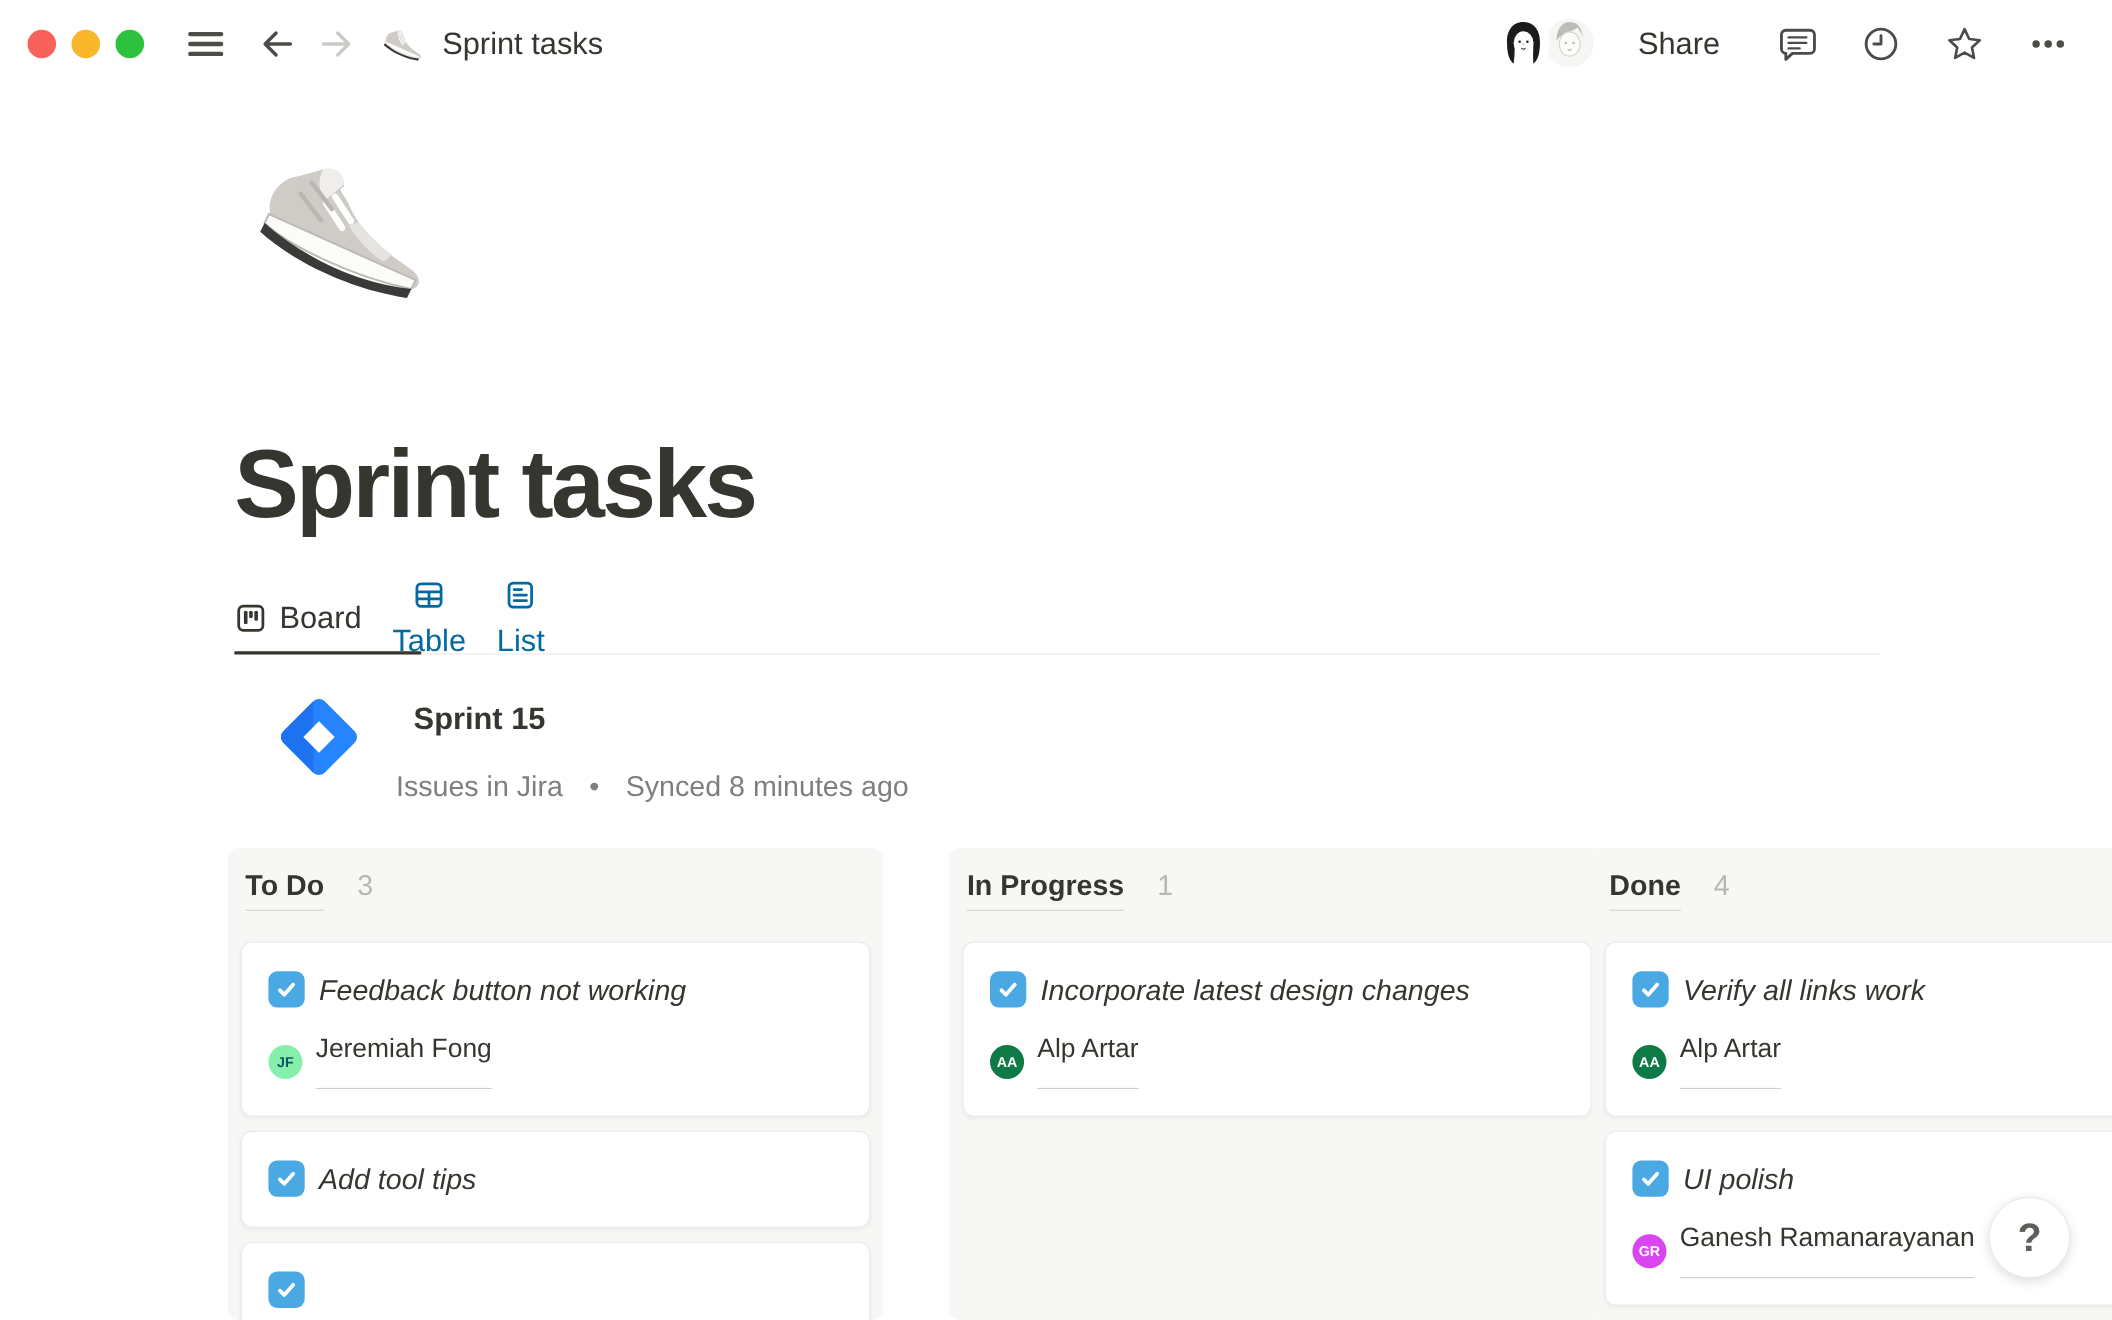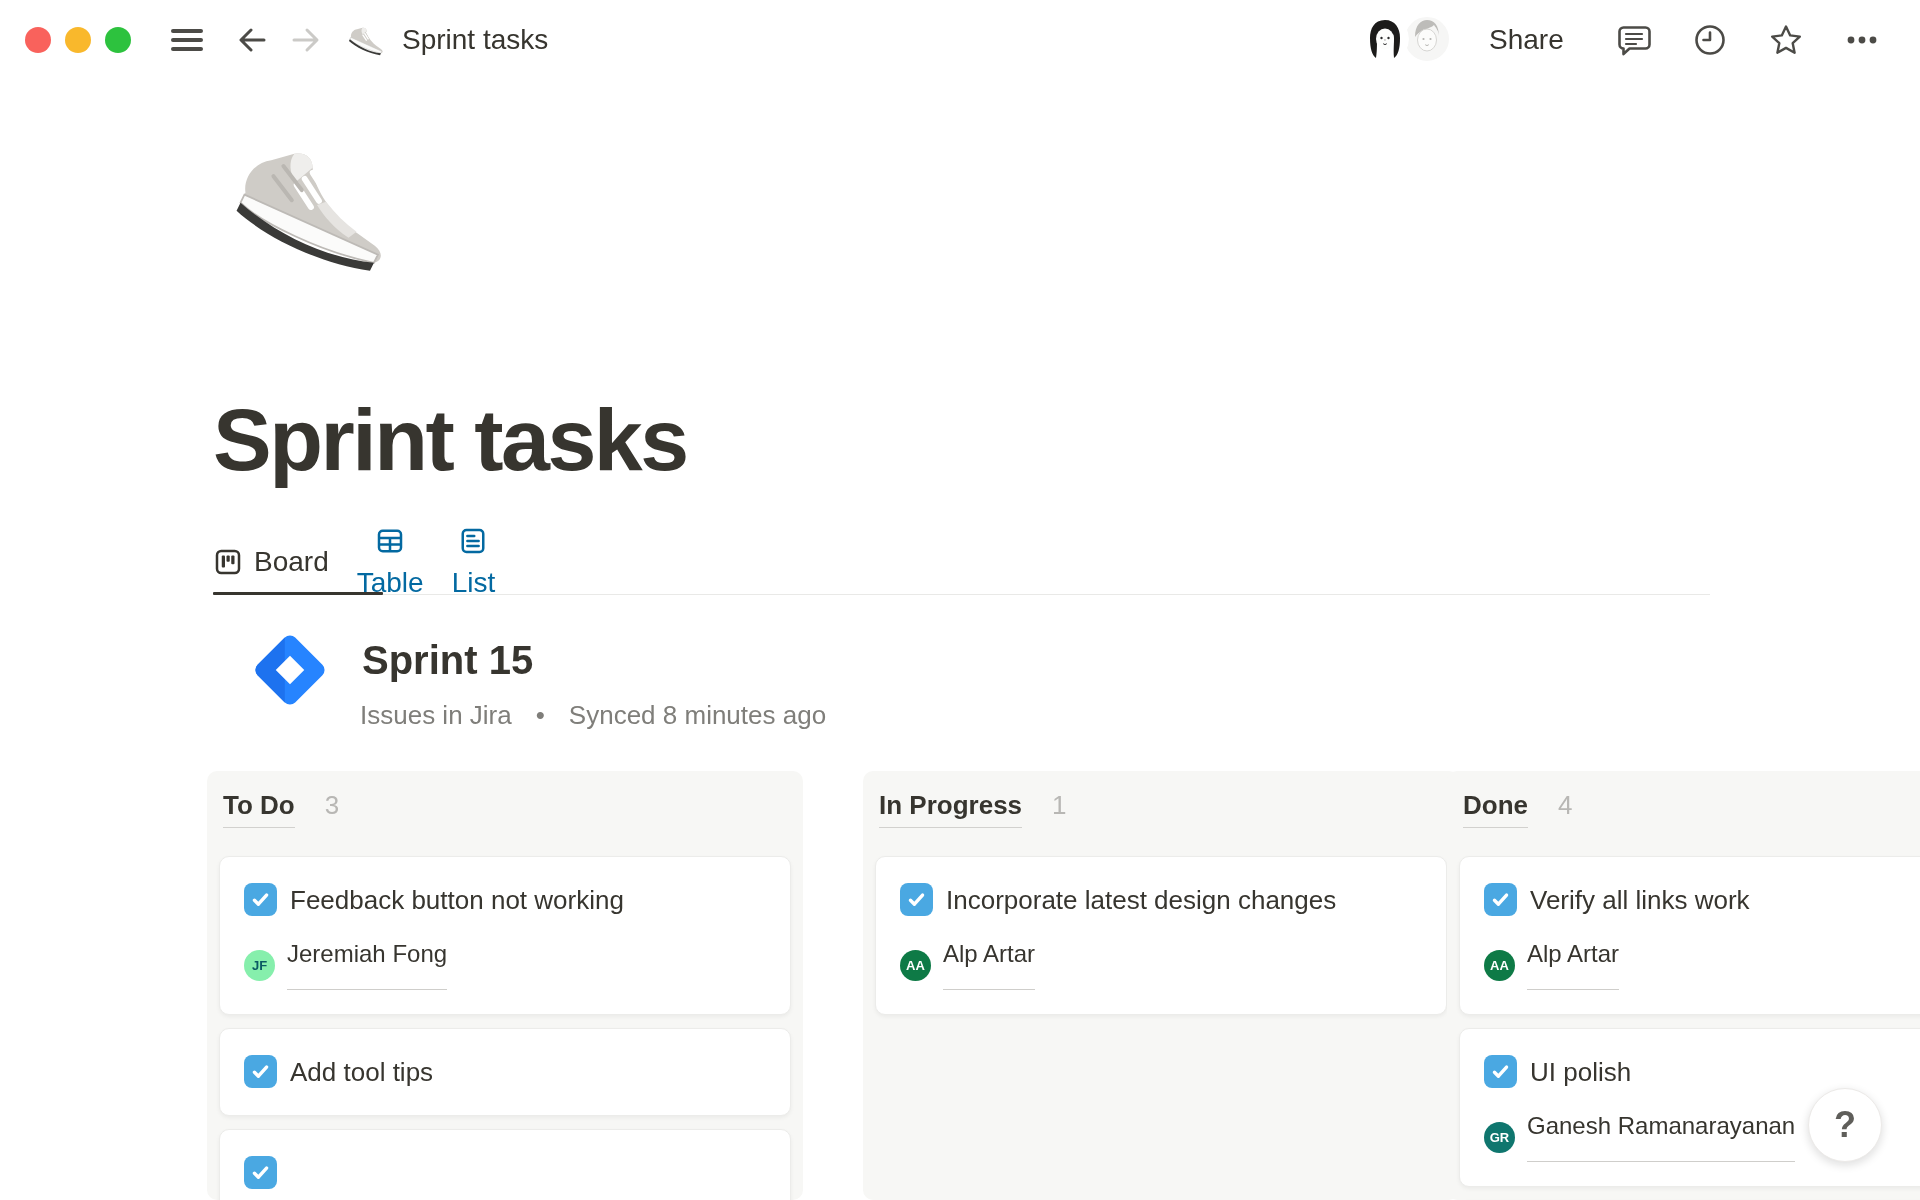--- a/index.html
+++ b/index.html
@@ -29,43 +29,43 @@
   .tabs { position:absolute; left:213px; top:534px; height:56px; display:flex; align-items:center; gap:28px; }
   .tab { display:flex; align-items:center; gap:11px; font-size:28px; cursor:pointer; }
   .tab .ticon { width:30px; height:30px; display:block; }
   .tab.active { color:#37352f; font-weight:500; }
   .tab.inactive { color:#0369a1;flex-direction:column; }
   .tab-underline { position:absolute; left:213px; top:592px; width:170px; height:3px; background:#37352f; border-radius:1px; }
   .tabs-divider { position:absolute; left:213px; top:594px; width:1497px; height:1px; background:#e9e9e7; }
 
   
   .jira-logo { position:absolute; left:246px; top:626px; width:88px; height:88px; }
-  .collection-title { position:absolute; left:362px; top:638px; font-size:40px; font-weight:700; color:#37352f; cursor:pointer; }
+  .collection-title { position:absolute; left:376px; top:638px; font-size:28px; font-weight:700; color:#37352f; cursor:pointer; }
   .collection-sub { position:absolute; left:360px; top:700px; font-size:26px; color:#7f7e7a; display:flex; gap:24px; align-items:center; }
 
   
   .column { position:absolute; top:771px; width:596px; height:429px; background:#f7f7f5; border-radius:10px; }
   .col-todo { left:207px; } .col-inprogress { left:863px; } .col-done { left:1447px; }
   .col-head { padding:19px 16px 0 16px; display:flex; align-items:baseline; }
   .col-name { font-size:26px; font-weight:600; color:#37352f; border-bottom:1.5px solid #d2d1ce; padding-bottom:6px; cursor:pointer; }
   .col-count { font-size:26px; color:#b8b7b4; margin-left:30px; }
   .cards { margin-top:28px; padding:0 12px; }
   .card { background:#fff; border:1px solid #ececea; border-radius:10px;
     box-shadow:0 2px 4px rgba(15,15,15,.05); padding:24px; margin-bottom:13px; cursor:pointer; }
   .card-row1 { display:flex; align-items:flex-start; }
   .checkbox { flex:0 0 33px; width:33px; height:33px; border-radius:8px; background:#4aa8e2;
     display:flex; align-items:center; justify-content:center; margin-top:2px; cursor:pointer; }
   .checkbox svg { width:21px; height:21px; display:block; }
-  .card-title { margin-left:13px; font-size:26px; font-weight:500; line-height:38px; color:#37352f; max-width:420px; }
+  .card-title { margin-left:13px; font-size:26px; font-weight:500; line-height:38px; color:#37352f; max-width:420px;font-style:italic; }
   .assignee { margin-top:21px; display:flex; align-items:center; gap:12px; }
   .avatar { width:31px; height:31px; border-radius:50%; display:flex; align-items:center; justify-content:center;
     font-size:13px; font-weight:700; }
   .av-teal  { background:#86efac; color:#0b5a63; }
   .av-green { background:#0e7a46; color:#ffffff; }
-  .av-red   { background:#0f766e; color:#ffffff; }
+  .av-red   { background:#d946ef; color:#ffffff; }
   .assignee-name { font-size:24px; color:#37352f; border-bottom:1.5px solid #cfcecb; padding-bottom:21px; cursor:pointer; }
   .card.partial { height:120px; }
 
   .help-btn { position:absolute; left:1808px; top:1088px; width:74px; height:74px; border-radius:50%;
     background:#fff; border:1px solid #eceae8; box-shadow:0 3px 10px rgba(15,15,15,.14);
     display:flex; align-items:center; justify-content:center; font-size:36px; font-weight:600;
     color:#5f5e5a; z-index:30; cursor:pointer; }
 </style>
 </head>
 <body>

